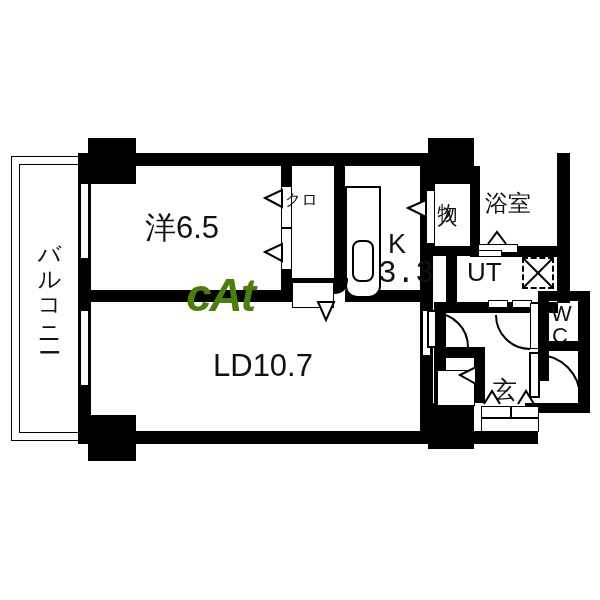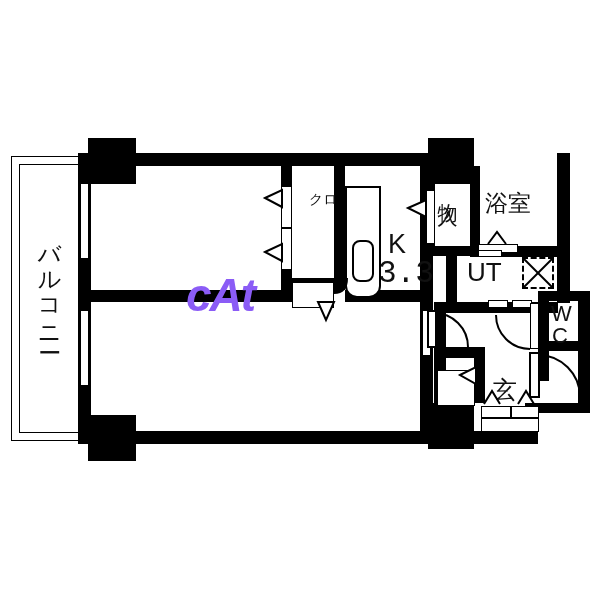--- a/index.html
+++ b/index.html
@@ -3,21 +3,21 @@
 <meta charset="utf-8">
 <style>
   html,body{margin:0;padding:0;background:#ffffff;}
   body{font-family:"Liberation Sans","DejaVu Sans",sans-serif;}
   #plan{position:relative;width:600px;height:600px;background:#ffffff;overflow:hidden;}
   .wall{position:absolute;background:#000000;}
   .thin{position:absolute;border:2px solid #000;background:#fff;box-sizing:border-box;}
   .thin1{position:absolute;border:1px solid #000;background:#fff;box-sizing:border-box;}
   .lbl{position:absolute;color:#111;white-space:nowrap;line-height:1;}
   .vlbl{position:absolute;color:#111;writing-mode:vertical-rl;text-orientation:upright;line-height:1.05;letter-spacing:2px;}
-  .wm{position:absolute;color:#8b5cf6;font-weight:bold;font-style:italic;letter-spacing:-2px;z-index:1;}
+  .wm{position:absolute;color:#4d7c0f;font-weight:bold;font-style:italic;letter-spacing:-2px;z-index:1;}
   svg.ov{position:absolute;left:0;top:0;width:600px;height:600px;pointer-events:none;}
 </style>
 </head>
 <body>
 
 <div id="plan">
 
   <div class="thin1" style="left:11px;top:156px;width:80px;height:285px;"></div>
   <div class="thin1" style="left:19px;top:164px;width:72px;height:269px;"></div>
   <div class="vlbl" style="left:38px;top:228px;font-size:23px;">バルコニー</div>
@@ -44,31 +44,33 @@
 
   <div class="wall" style="left:88px;top:138px;width:48px;height:46px;"></div>
   <div class="wall" style="left:428px;top:138px;width:46px;height:46px;"></div>
   <div class="wall" style="left:88px;top:415px;width:48px;height:46px;"></div>
   <div class="wall" style="left:428px;top:403px;width:46px;height:46px;"></div>
 
   <div class="wall" style="left:88px;top:290px;width:235px;height:12px;"></div>
 
   <div class="wall" style="left:281px;top:166px;width:11px;height:28px;"></div>
   <div class="wall" style="left:281px;top:258px;width:11px;height:44px;"></div>
+  <div class="lbl" style="left:145px;top:212px;font-size:31px;">洋6.5</div>
 
   <div class="thin1" style="left:80px;top:183px;width:9px;height:76px;background:#fff;"></div>
 
   <div class="thin1" style="left:281px;top:186px;width:11px;height:42px;"></div>
   <div class="thin1" style="left:281px;top:228px;width:11px;height:42px;"></div>
 
   <div class="wall" style="left:334px;top:166px;width:11px;height:124px;"></div>
   <div class="wall" style="left:281px;top:278px;width:64px;height:12px;"></div>
-  <div class="lbl" style="left:285px;top:192px;font-size:14px;margin-left:24px;">クロ</div>
+  <div class="lbl" style="left:285px;top:192px;font-size:16px;">クロ</div>
 
   <div class="wall" style="left:420px;top:302px;width:13px;height:129px;"></div>
+  <div class="lbl" style="left:213px;top:350px;font-size:31px;">LD10.7</div>
 
   <div class="thin1" style="left:80px;top:310px;width:9px;height:76px;"></div>
 
   <div class="thin1" style="left:422px;top:310px;width:9px;height:46px;"></div>
 
   <div class="wall" style="left:420px;top:166px;width:13px;height:136px;"></div>
   <div class="wall" style="left:345px;top:290px;width:88px;height:12px;"></div>
   <div class="lbl" style="left:388px;top:231px;font-size:27px;">K</div>
   <div class="lbl" style="left:378px;top:258px;font-size:31px;font-family:Liberation Mono, monospace;">3.3</div>
 

